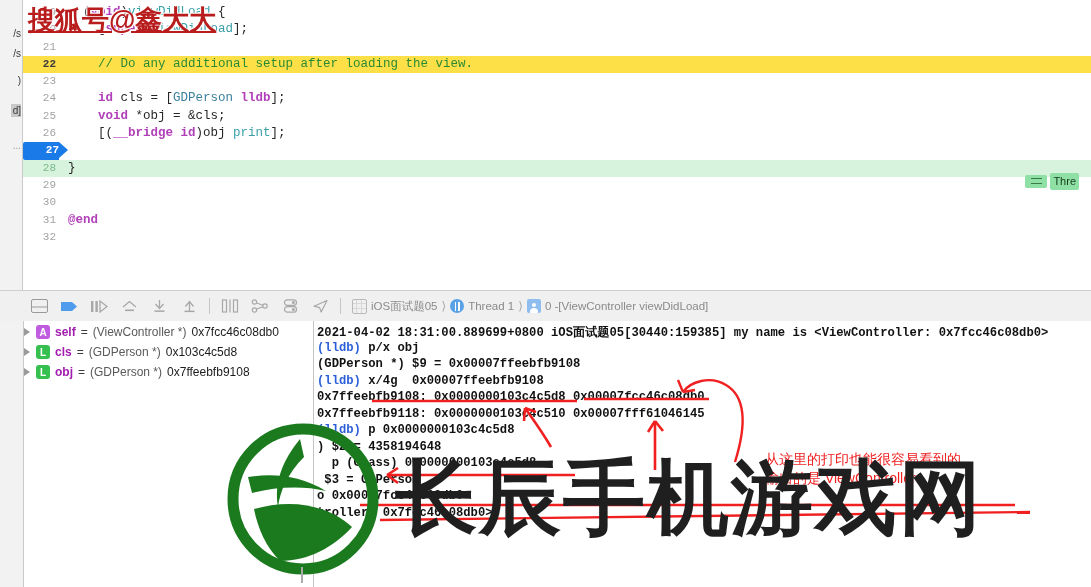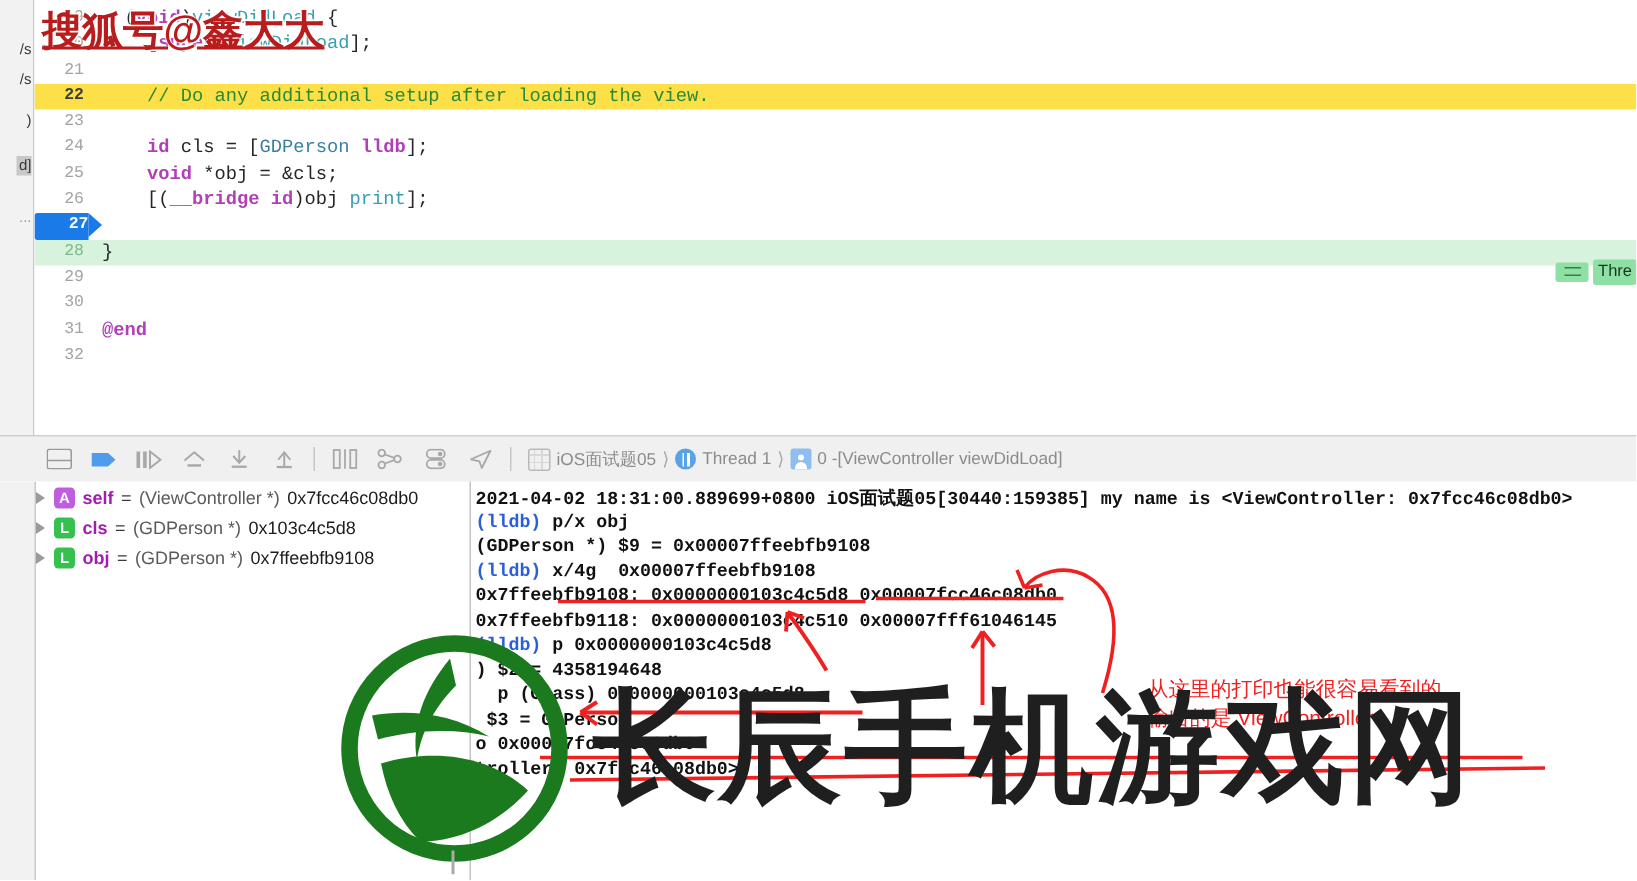--- a/index.html
+++ b/index.html
@@ -50,21 +50,21 @@
     border-top:8.6px solid transparent;border-bottom:8.7px solid transparent;
     border-left:9px solid #1a7ae8;
   }
   .kw{color:#b03fb8;font-weight:bold;}
   .cls{color:#3a7f9e;}
   .cmt{color:#2a8a34;}
   .meth{color:#39a0a8;}
   .plain{color:#262626;}
 
   .thread-badge{
-    position:absolute;right:0;top:172.5px;height:17.3px;line-height:17.3px;
+    position:absolute;right:12px;top:172.5px;height:17.3px;line-height:17.3px;
     display:flex;align-items:center;gap:3px;
   }
   .tb-eq{
     width:22px;height:13px;background:#8fe0a4;border-radius:2px;
     display:flex;align-items:center;justify-content:center;
   }
   .tb-eq span{display:block;width:11px;border-top:1.5px solid #3c7a48;height:4px;border-bottom:1.5px solid #3c7a48;}
   .tb-text{
     background:#8fe0a4;color:#153a1b;font-size:11px;
     font-family:"Liberation Sans",sans-serif;padding:1px 3px;height:15px;line-height:14px;

